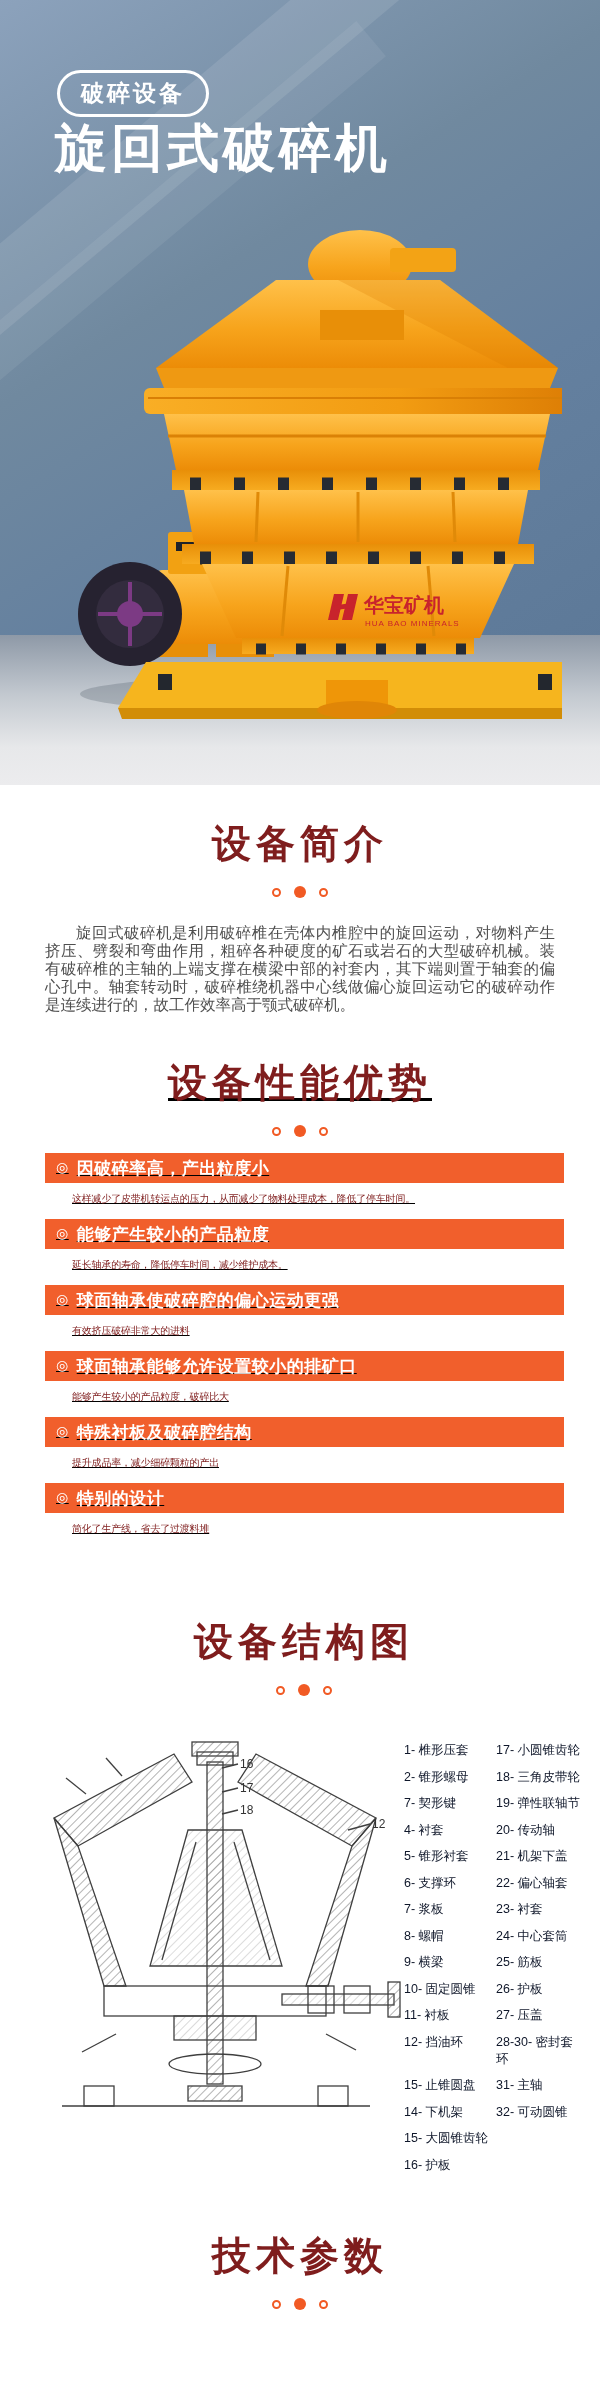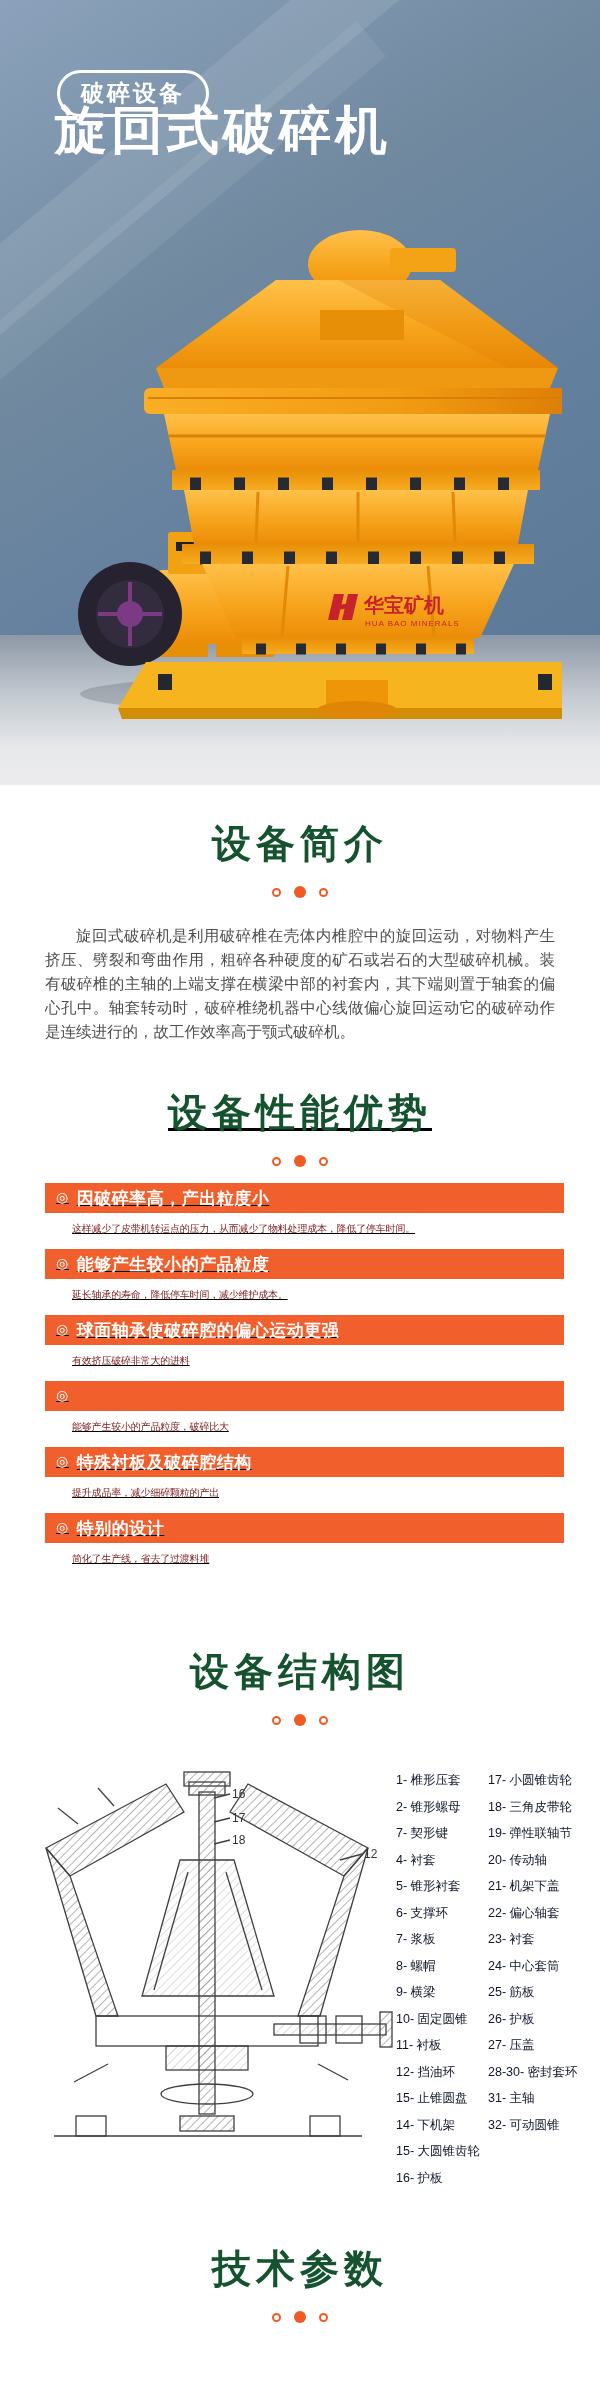--- a/index.html
+++ b/index.html
@@ -6,42 +6,42 @@
   body{width:600px;font-family:"Liberation Sans","DejaVu Sans",sans-serif;-webkit-font-smoothing:antialiased;}
   .page{width:600px;overflow:hidden;background:#fff;}
 
   
   .hero{position:relative;height:785px;background:linear-gradient(148deg,#8ca2bc 0%,#70899f 35%,#64809f 60%,#5a7695 100%);overflow:hidden;}
   .streak{position:absolute;background:rgba(255,255,255,0.10);transform:rotate(-40deg);}
   .s1{width:760px;height:70px;left:-220px;top:120px;}
   .s2{width:760px;height:46px;left:-300px;top:260px;background:rgba(255,255,255,0.07);}
   .floor{position:absolute;left:0;right:0;bottom:0;height:150px;background:linear-gradient(#8e99a7 0%,#c3c9d0 40%,#e7e8ea 75%,#ececee 100%);}
   .badge{position:absolute;left:57px;top:70px;border:3px solid #ffffff;border-radius:27px;padding:5px 21px;color:#fff;font-size:23px;font-weight:700;letter-spacing:3px;}
-  .hero-title{position:absolute;left:55px;top:96px;margin:0;color:#ffffff;font-size:52px;font-weight:900;letter-spacing:4px;text-align:center;}
+  .hero-title{position:absolute;left:55px;top:114px;margin:0;color:#ffffff;font-size:52px;font-weight:900;letter-spacing:4px;text-align:center;}
   .machine{position:absolute;left:38px;top:222px;}
 
   
-  .sec-h{margin:0;text-align:center;color:#14532d;font-size:39px;font-weight:900;letter-spacing:5px;}
+  .sec-h{margin:0;text-align:center;color:#7f1d1d;font-size:39px;font-weight:900;letter-spacing:5px;}
   .dots{display:flex;justify-content:center;align-items:center;gap:13px;margin:15px 0 0 0;}
   .dot{width:9px;height:9px;border-radius:50%;border:2px solid #F15A24;box-sizing:border-box;background:transparent;}
   .dot.f{width:12px;height:12px;border:none;background:#F15A24;}
 
   .intro{padding-top:32px;}
-  .intro-p{margin:26px 45px 0 45px;font-size:15.5px;line-height:24px;color:#4f4f4f;text-align:justify;text-indent:2em;}
+  .intro-p{margin:26px 45px 0 45px;font-size:15.5px;line-height:18px;color:#4f4f4f;text-align:justify;text-indent:2em;}
 
   
   .adv{padding-top:42px;text-decoration:underline;}
   .adv-list{margin-top:16px;}
   .adv-item{margin-bottom:13px;}
   .adv-bar{margin:0 36px 0 45px;background:#F15F2C;color:#ffffff;height:30px;display:flex;align-items:center;padding-left:11px;font-size:17px;font-weight:700;letter-spacing:0.5px;}
   .adv-bullet{margin-right:8px;font-size:14px;font-weight:400;position:relative;top:-1px;}
   .adv-desc{margin:9px 30px 0 72px;color:#7f1d1d;font-size:10px;letter-spacing:-0.2px;white-space:nowrap;}
 
   
-  .structure{padding-top:66px;}
+  .structure{padding-top:66px;padding-left:8px;}
   .struct-body{display:flex;padding:38px 18px 0 18px;}
   .diagram{flex:0 0 378px;}
   .parts{flex:1;padding-top:8px;}
   .part-row{display:flex;margin-bottom:9.5px;font-size:12.5px;color:#0f172a;}
   .part-l{width:92px;flex:0 0 92px;}
   .part-r{flex:1;}
 
   
   .params{padding-top:46px;padding-bottom:14px;}
 </style>
@@ -184,20 +184,21 @@
         <div class="adv-bar">
           <span class="adv-bullet">◎</span>
           <span>球面轴承使破碎腔的偏心运动更强</span>
         </div>
         <div class="adv-desc">有效挤压破碎非常大的进料</div>
       </div>
 
       <div class="adv-item">
         <div class="adv-bar">
           <span class="adv-bullet">◎</span>
+          <span>球面轴承能够允许设置较小的排矿口</span>
         </div>
         <div class="adv-desc">能够产生较小的产品粒度，破碎比大</div>
       </div>
 
       <div class="adv-item">
         <div class="adv-bar">
           <span class="adv-bullet">◎</span>
           <span>特殊衬板及破碎腔结构</span>
         </div>
         <div class="adv-desc">提升成品率，减少细碎颗粒的产出</div>

